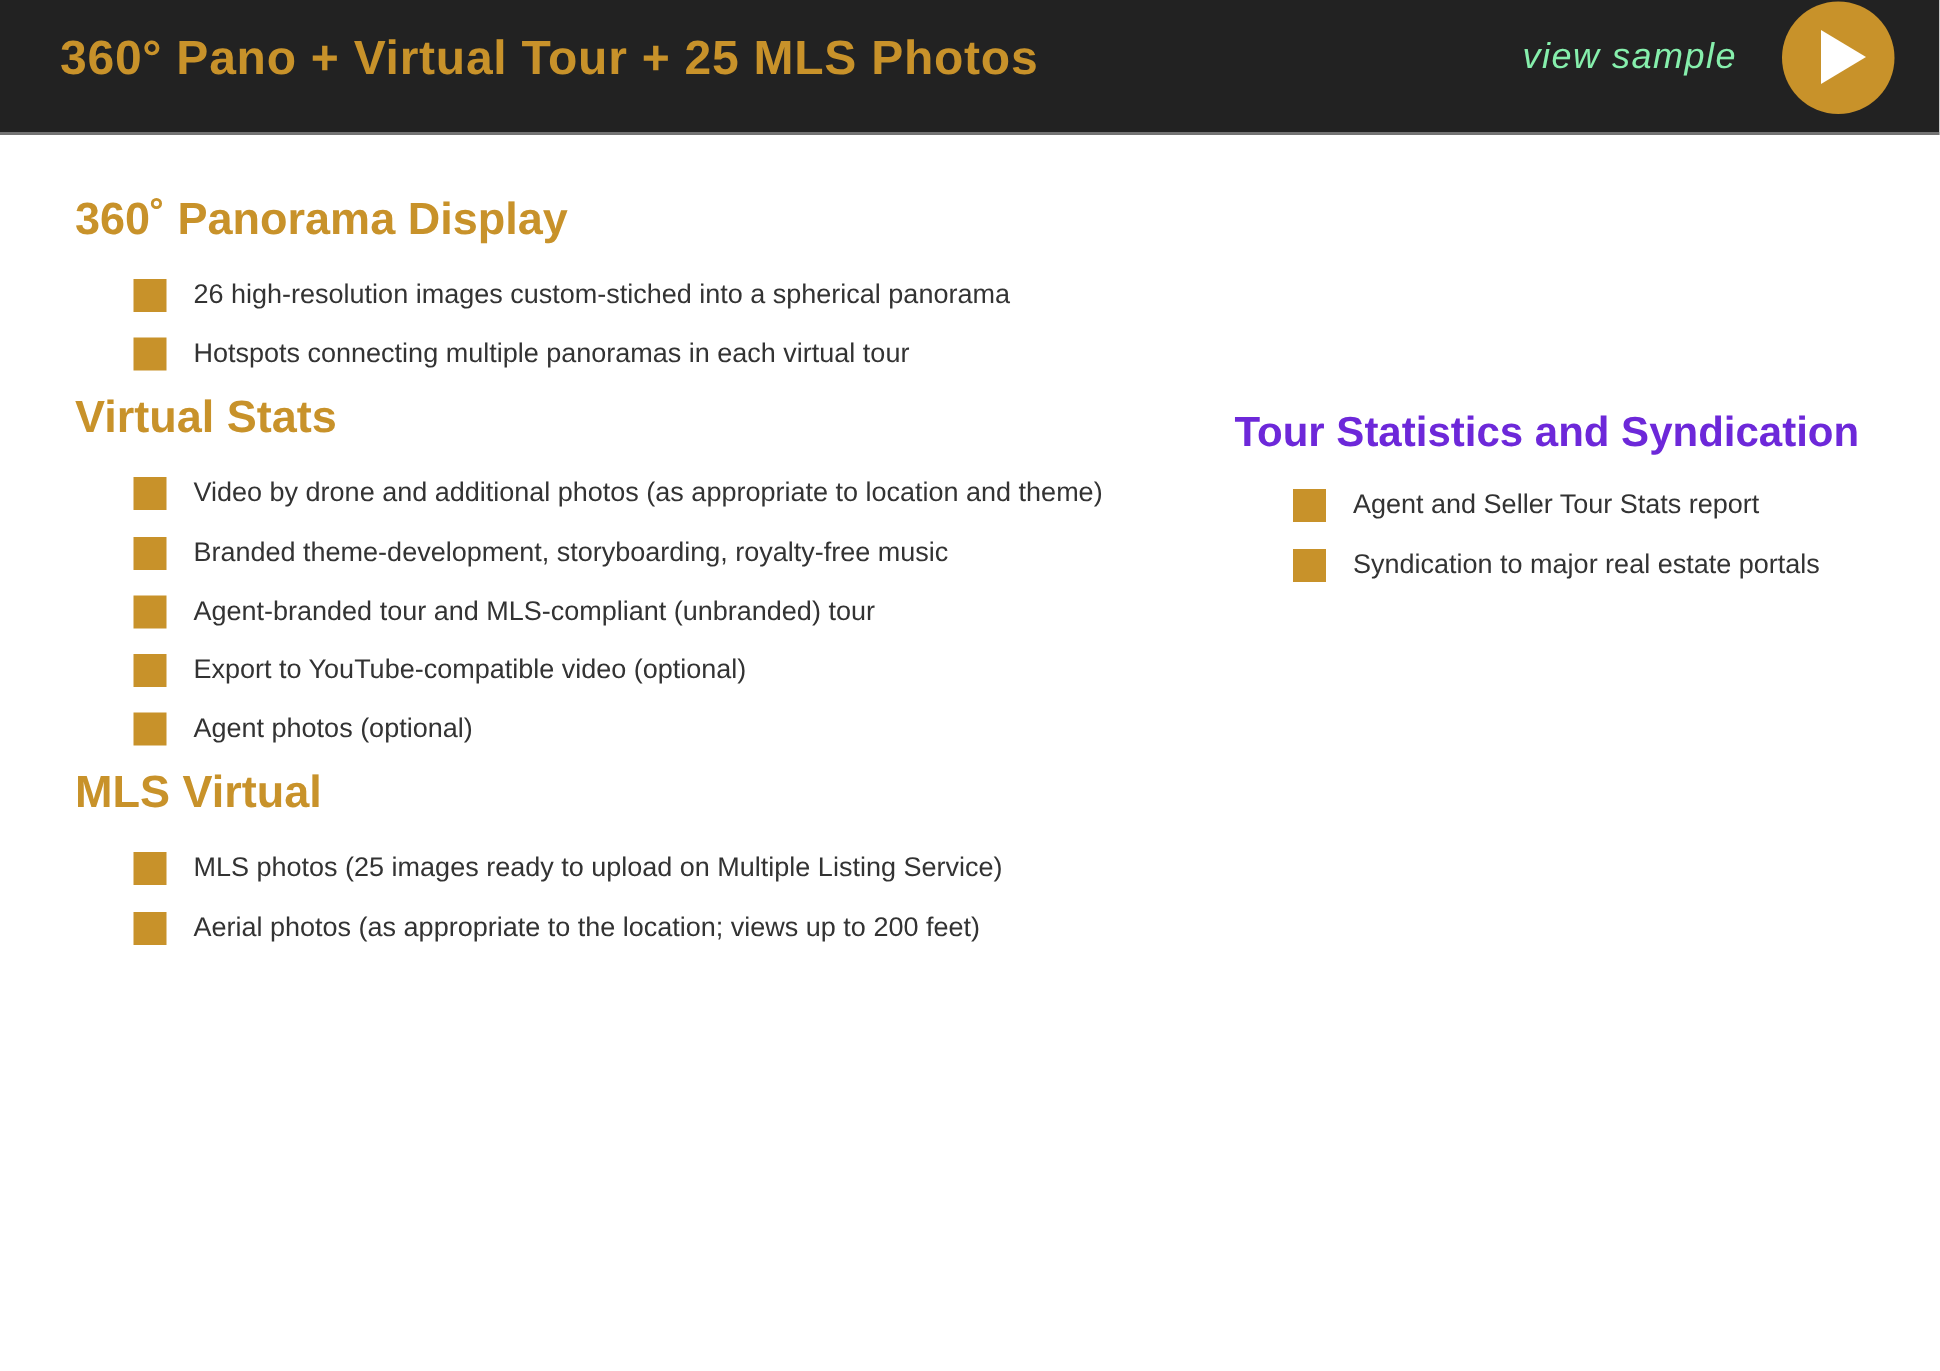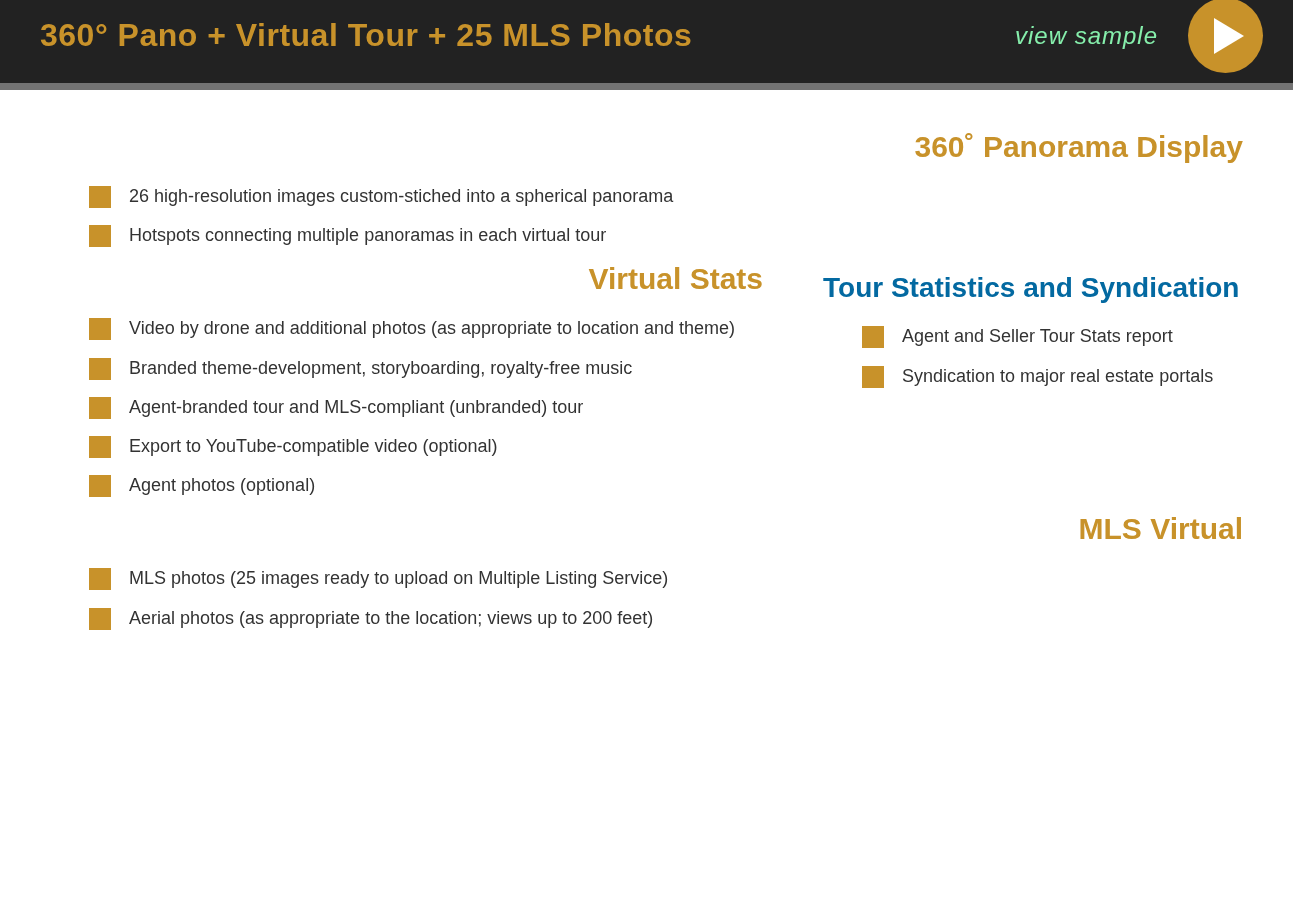--- a/index.html
+++ b/index.html
@@ -14,21 +14,21 @@
     
     .header {
       background: #1a1a2e;
       background: #1c1c1c;
       background: #222;
       display: flex;
       align-items: center;
       justify-content: space-between;
       padding: 0 30px 12px 40px;
       height: 90px;
-      border-bottom: 7px solid #737373;
+      border-bottom: 2px solid #737373;
     }
     .header-title {
       color: #c8922a;
       font-size: 32px;
       font-weight: bold;
       letter-spacing: 0.5px;
     }
     .header-right {
       display: flex;
       align-items: center;
@@ -70,21 +70,20 @@
 
     .section-title {
       color: #c8922a;
       font-size: 30px;
       font-weight: bold;
       margin-bottom: 20px;
       margin-top: 30px;
     }
     .section-title:first-child {
       margin-top: 0;
-      text-align: right;
     }
 
     .feature-list {
       list-style: none;
       margin-bottom: 10px;
     }
     .feature-item {
       display: flex;
       align-items: flex-start;
       gap: 18px;
@@ -110,21 +109,21 @@
     .col-left {
       flex: 1;
     }
     .col-right {
       width: 480px;
       padding-left: 60px;
       margin-top: 10px;
     }
 
     .syndication-title {
-      color: #0369a1;
+      color: #6d28d9;
       font-size: 28px;
       font-weight: bold;
       margin-bottom: 20px;
     }
   </style>
 </head>
 <body>
 
 <div class="header">
   <h1 class="header-title">360° Pano + Virtual Tour + 25 MLS Photos</h1>

